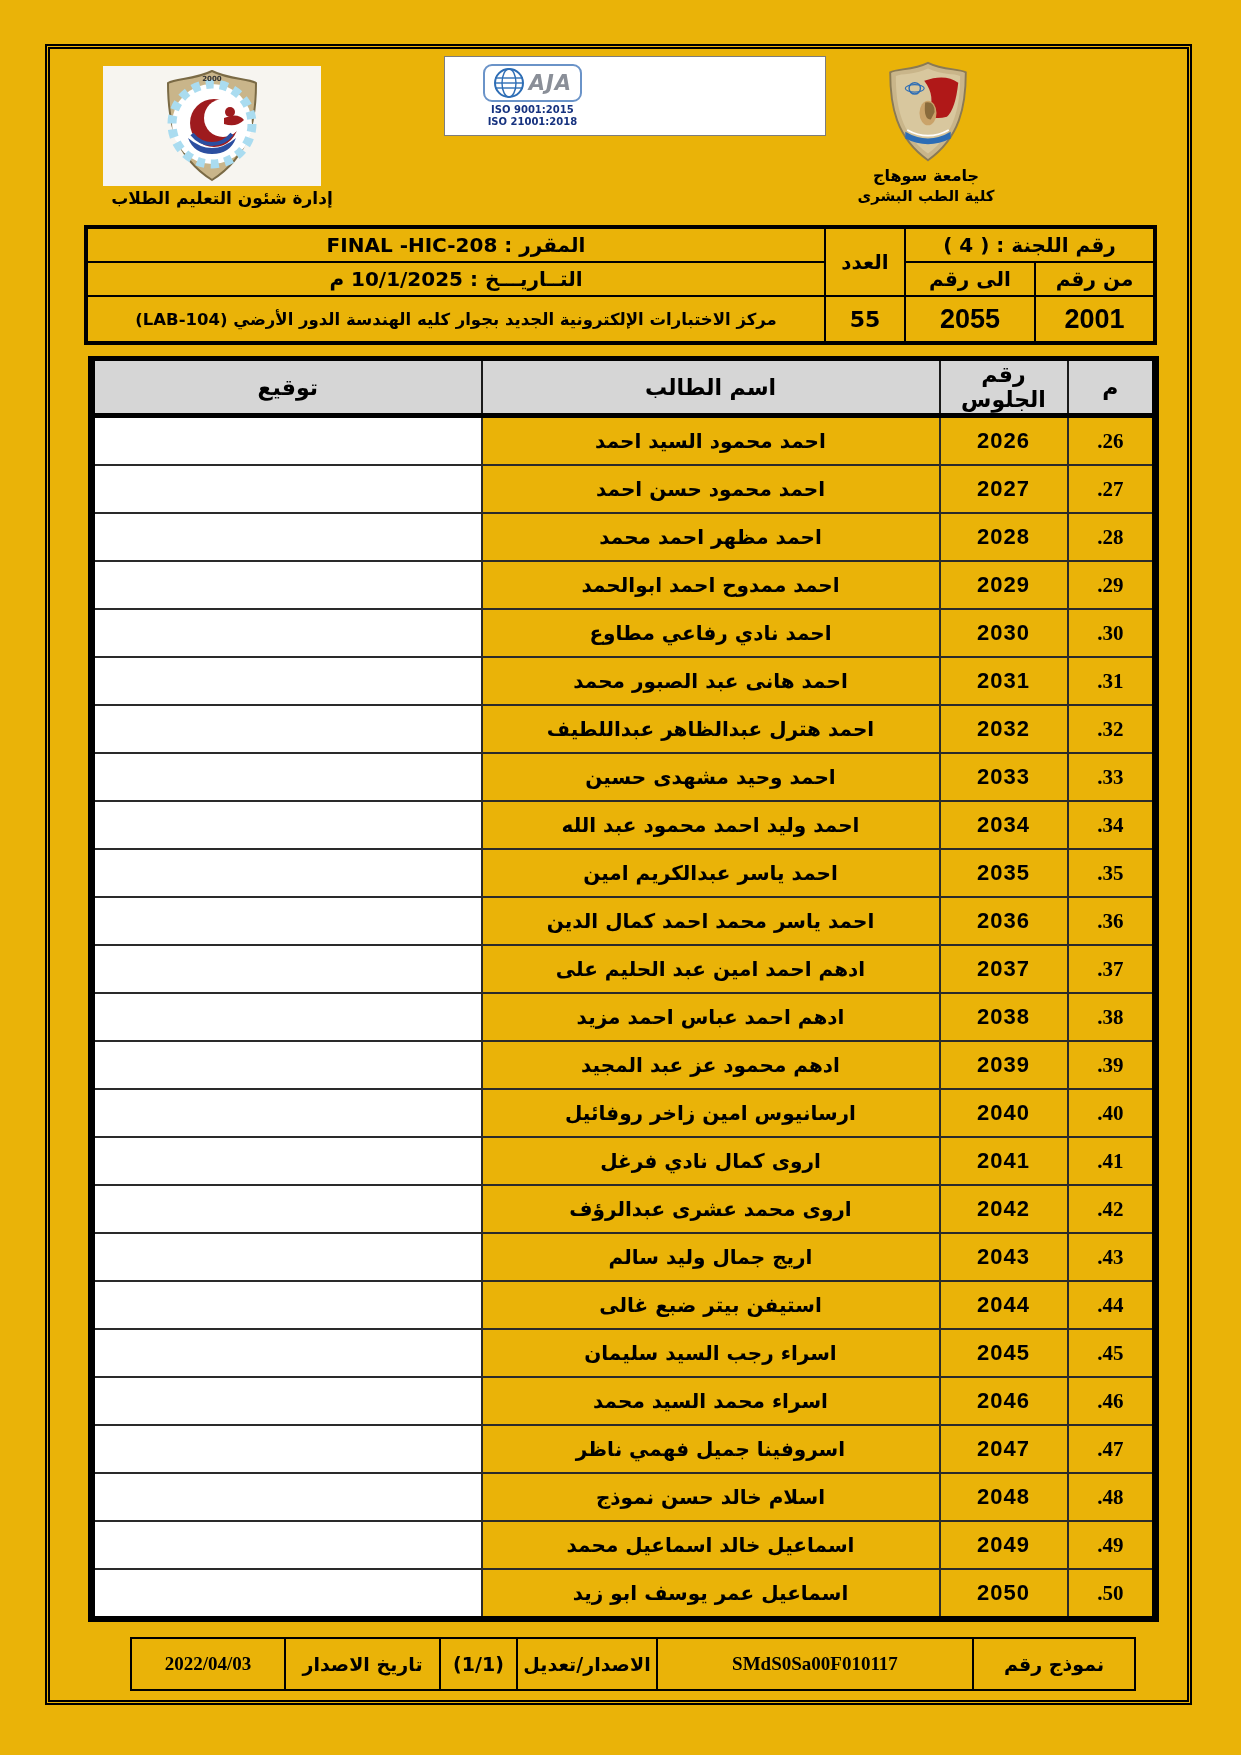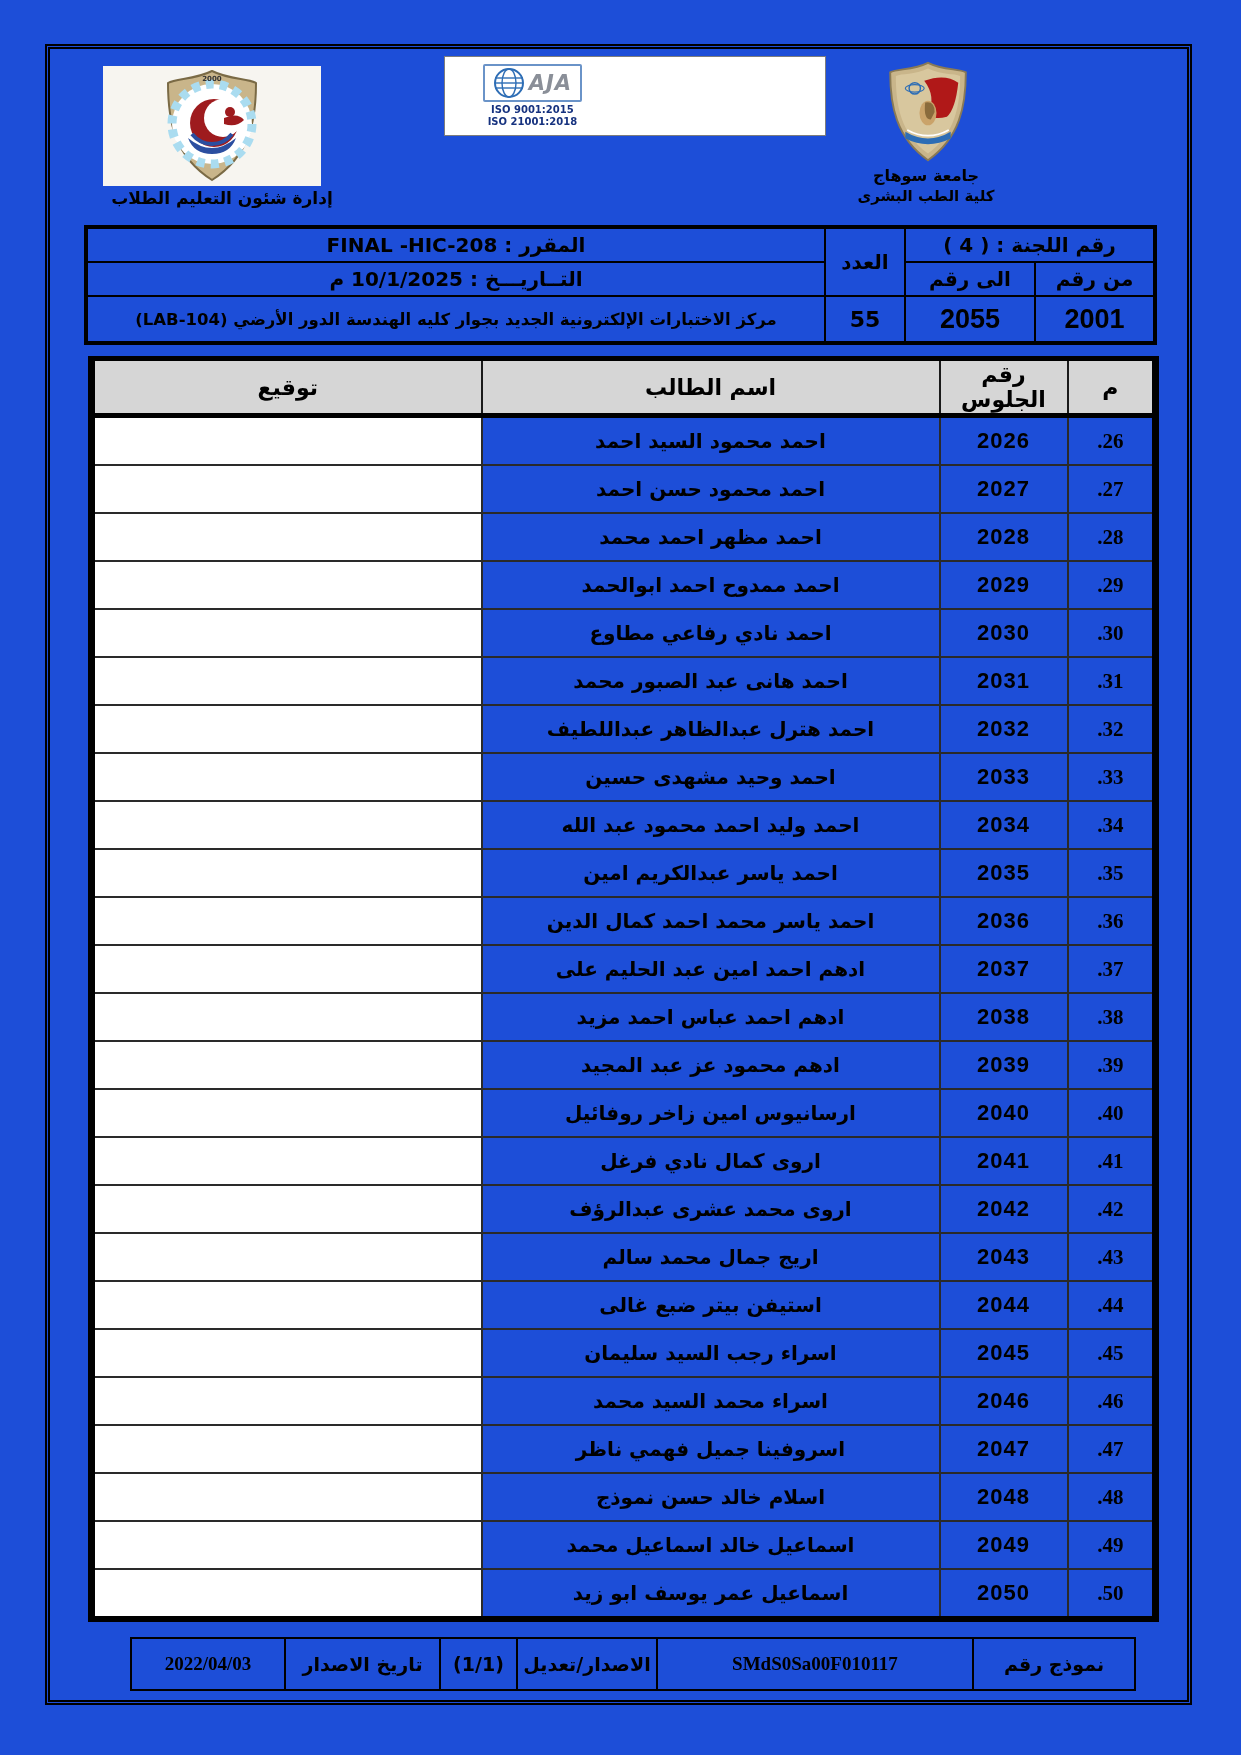--- a/index.html
+++ b/index.html
@@ -1,38 +1,38 @@
 <!DOCTYPE html>
 <html lang="ar" dir="rtl"><head>
 <meta charset="utf-8">
 <style>
   html,body{margin:0;padding:0;background:#ffffff;}
   .page{
-    position:relative;width:1241px;height:1755px;background:#1d4ed8;overflow:hidden;
+    position:relative;width:1241px;height:1755px;background:#eab308;overflow:hidden;
     font-family:"DejaVu Sans","Liberation Sans",sans-serif;color:#000;direction:rtl;
   }
   .frame{
     position:absolute;left:45px;top:44px;width:1147px;height:1661px;
     border:5px double #000;box-sizing:border-box;
   }
   
   .fac-logo-box{position:absolute;left:103px;top:66px;width:218px;height:120px;background:#f7f5f0;
     display:flex;align-items:center;justify-content:center;}
   .dept-label{position:absolute;left:72px;top:188px;width:300px;text-align:center;
     font-weight:bold;font-size:17px;}
   .cert-box{position:absolute;left:444px;top:56px;width:382px;height:80px;background:#fff;
     border:1px solid #7d7d7d;box-sizing:border-box;display:flex;direction:ltr;}
   .egac{width:54%;display:flex;flex-direction:column;align-items:center;justify-content:flex-start;padding-top:3px;}
   .egac-name{font-family:"Liberation Serif","DejaVu Serif",serif;font-weight:bold;color:#1d4f91;
     font-size:15px;letter-spacing:4px;line-height:1;}
   .egac-accredited{font-family:"Liberation Serif","DejaVu Serif",serif;font-weight:bold;color:#c00000;
     font-size:12px;line-height:1.05;}
   .egac-lines{font-size:8px;font-weight:bold;color:#222;text-align:center;line-height:1.2;}
   .aja{width:46%;display:flex;flex-direction:column;align-items:center;justify-content:center;gap:2px;}
-  .aja-box{border:2px solid #6a93c8;border-radius:2px;padding:1px 8px;display:flex;align-items:center;gap:4px;}
+  .aja-box{border:2px solid #6a93c8;border-radius:9px;padding:1px 8px;display:flex;align-items:center;gap:4px;}
   .aja-name{font-size:21px;font-weight:bold;font-style:italic;color:#8a8f98;letter-spacing:1px;}
   .iso-lines{font-size:10px;font-weight:bold;color:#16327f;text-align:center;line-height:1.25;}
   .title1{position:absolute;left:444px;top:137px;width:382px;text-align:center;
     font-weight:bold;font-size:27px;}
   .title2{position:absolute;left:327px;top:167px;width:610px;text-align:center;
     font-weight:bold;font-size:24px;}
   .univ-logo-box{position:absolute;left:876px;top:60px;width:104px;height:104px;}
   .univ-name{position:absolute;left:826px;top:166px;width:200px;text-align:center;font-weight:bold;font-size:16px;}
   .fac-name{position:absolute;left:826px;top:187px;width:200px;text-align:center;font-weight:bold;font-size:15px;}
   
@@ -271,21 +271,21 @@
         </tr>
         <tr>
           <td class="cell-idx">42.</td>
           <td class="cell-seat">2042</td>
           <td class="cell-name">اروى محمد عشرى عبدالرؤف</td>
           <td class="cell-sig"></td>
         </tr>
         <tr>
           <td class="cell-idx">43.</td>
           <td class="cell-seat">2043</td>
-          <td class="cell-name">اريج جمال محمد سالم</td>
+          <td class="cell-name">اريج جمال وليد سالم</td>
           <td class="cell-sig"></td>
         </tr>
         <tr>
           <td class="cell-idx">44.</td>
           <td class="cell-seat">2044</td>
           <td class="cell-name">استيفن بيتر ضبع غالى</td>
           <td class="cell-sig"></td>
         </tr>
         <tr>
           <td class="cell-idx">45.</td>

